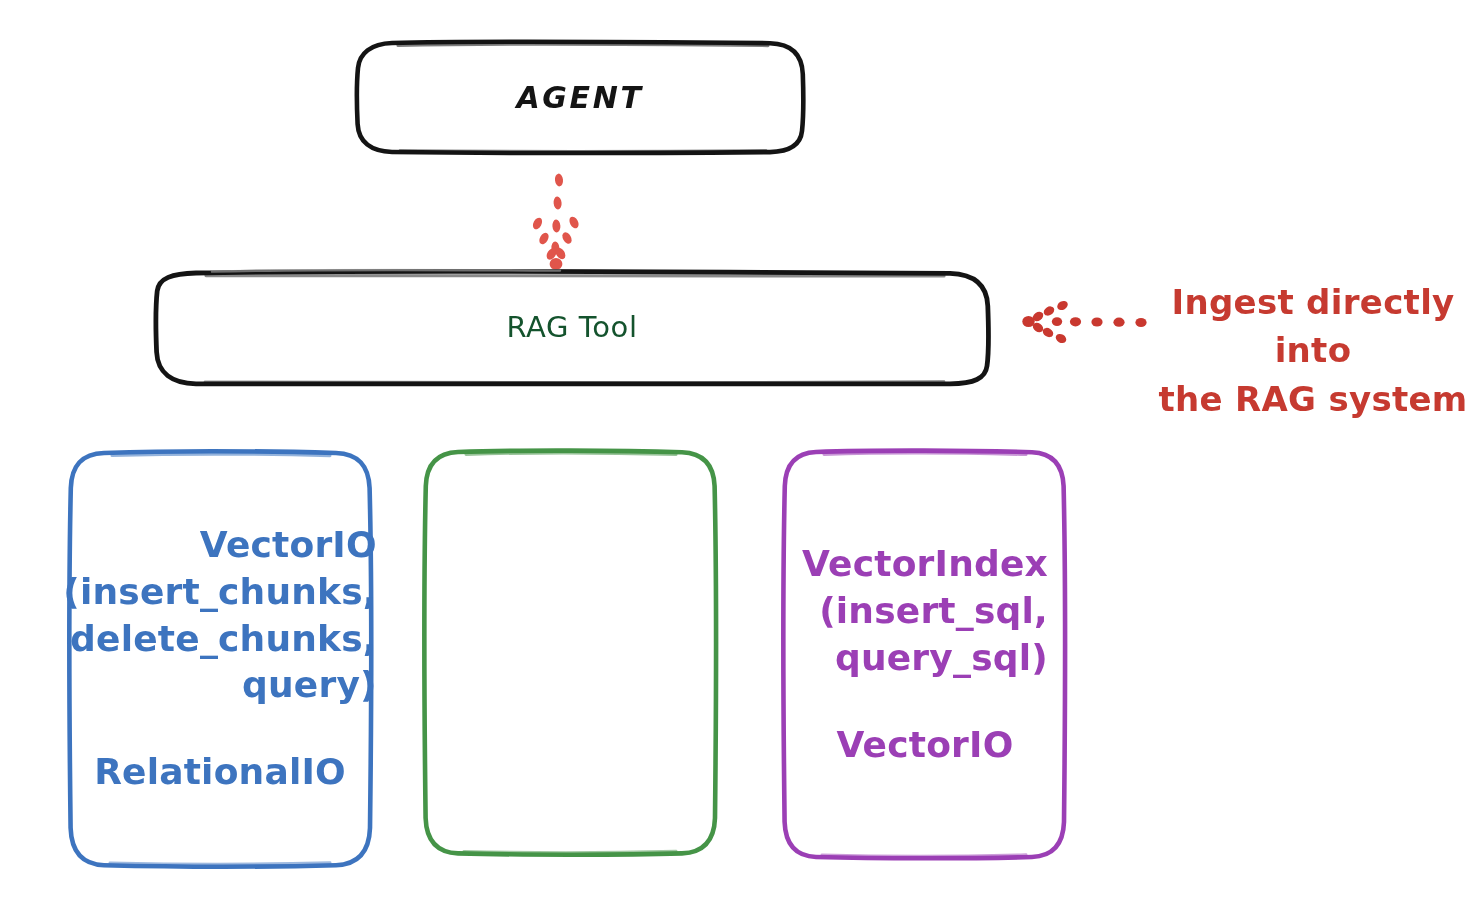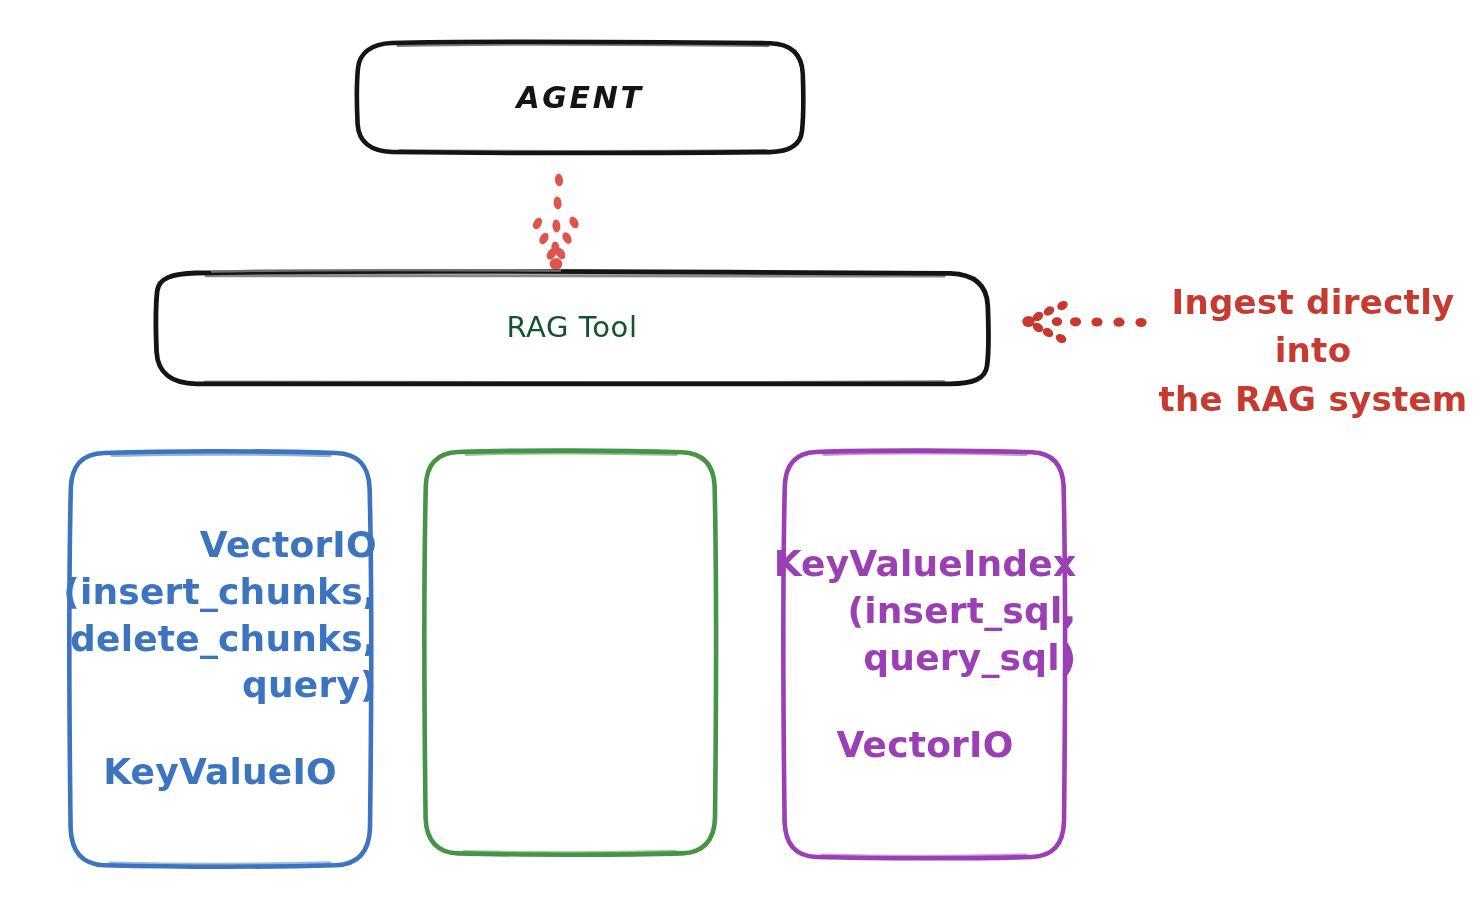--- a/index.html
+++ b/index.html
@@ -227,28 +227,28 @@
 
   <div class="node-label" id="agent-box-label">AGENT</div>
 
   <div class="node-label" id="rag-box-label">RAG Tool</div>
 
   <div class="node-label provider-label" id="vector-box-label">
     <span class="provider-api">VectorIO
 (insert_chunks,
 delete_chunks,
 query)</span>
-    <span class="provider-index">KeyValueIO</span>
+    <span class="provider-index">RelationalIO</span>
   </div>
 
   <div class="node-label provider-label" id="keyvalue-box-label">
   </div>
 
   <div class="node-label provider-label" id="relational-box-label">
-    <span class="provider-api">KeyValueIndex
+    <span class="provider-api">VectorIndex
 (insert_sql,
 query_sql)</span>
     <span class="provider-index">VectorIO</span>
   </div>
 
   <div id="ingest-note">Ingest directly into
 the RAG system</div>
 
 </div>
 

